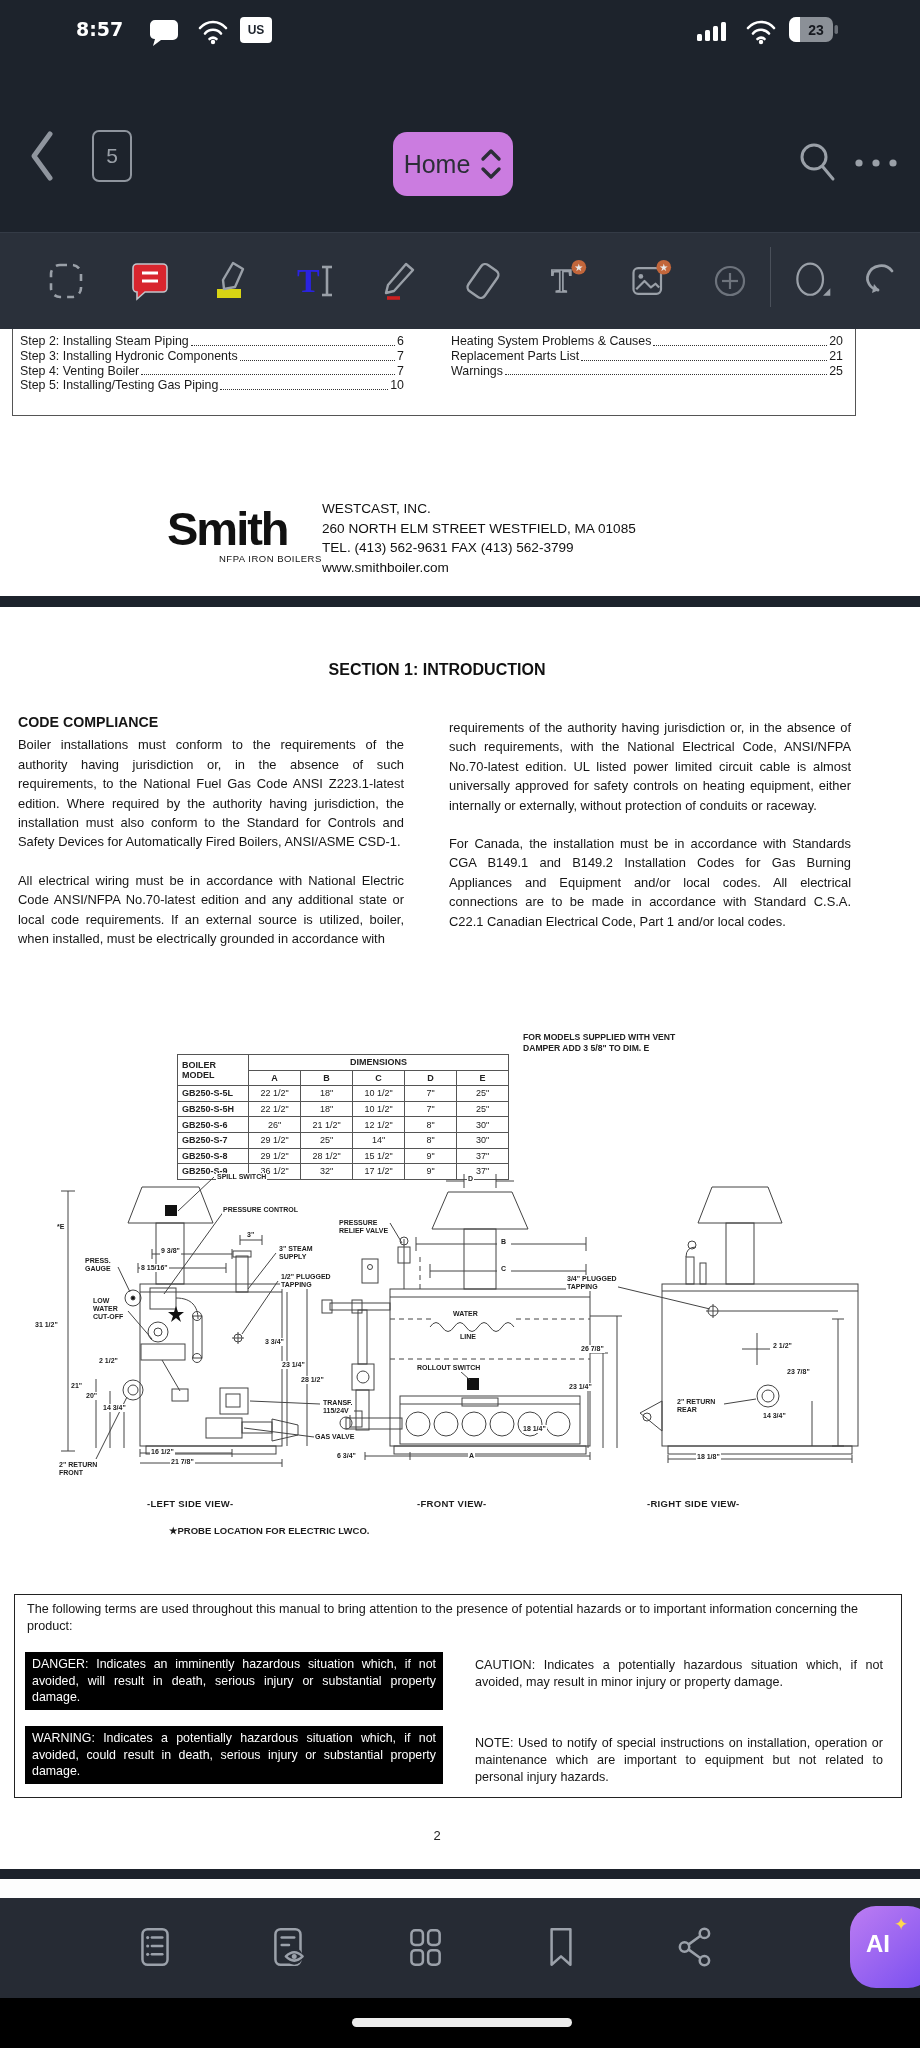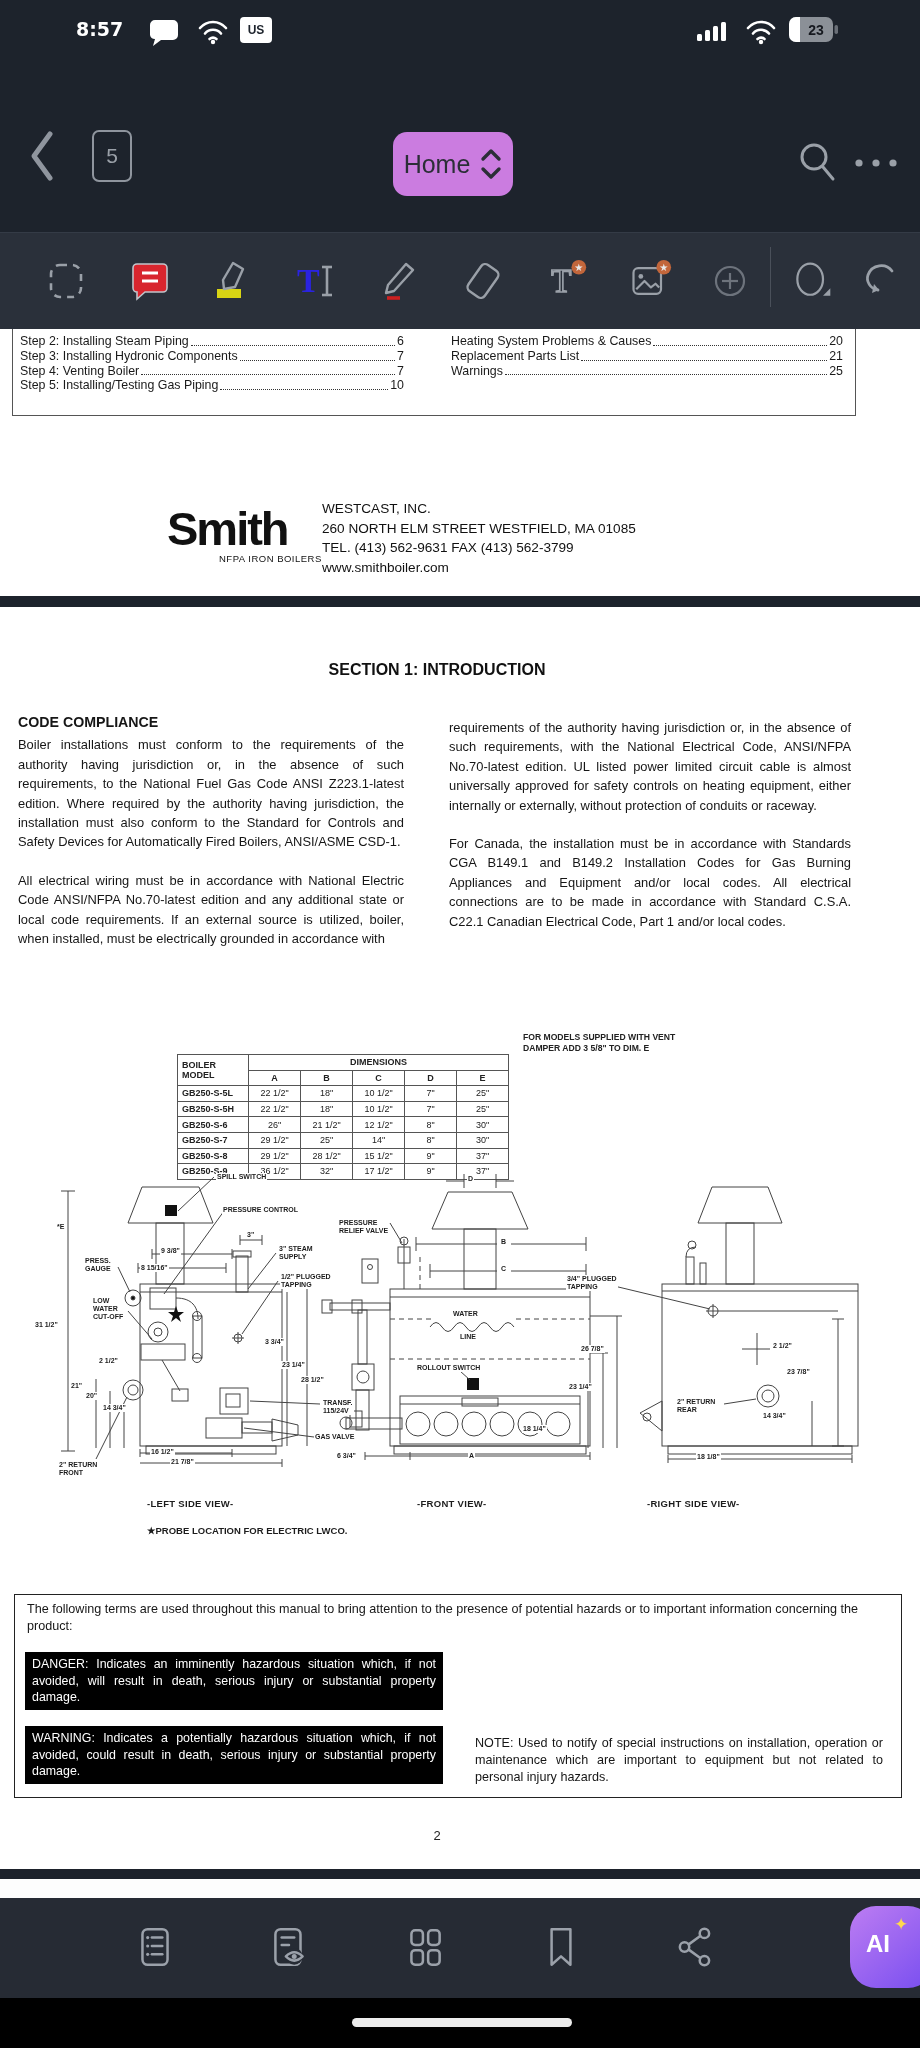--- a/index.html
+++ b/index.html
@@ -517,21 +517,21 @@
           <span class="dlabel" style="left: 102px; top: 243px;">14 3/4"</span>
           <span class="dlabel" style="left: 322px; top: 238px;">TRANSF.
 115/24V</span>
           <span class="dlabel" style="left: 314px; top: 272px;">GAS VALVE</span>
           <span class="dlabel" style="left: 150px; top: 287px;">16 1/2"</span>
           <span class="dlabel" style="left: 170px; top: 297px;">21 7/8"</span>
           <span class="dlabel" style="left: 58px; top: 300px;">2" RETURN
 FRONT</span>
           <span class="dlabel" style="left: 336px; top: 291px;">6 3/4"</span>
           <span class="dlabel caption" style="left: 146px; top: 337px;">-LEFT SIDE VIEW-</span>
-          <span class="dlabel note" style="left: 146px; top: 364px;">★PROBE LOCATION    FOR ELECTRIC    LWCO.</span>
+          <span class="dlabel note" style="left: 168px; top: 364px;">★PROBE LOCATION    FOR ELECTRIC    LWCO.</span>
           <span class="dlabel" style="left: 467px; top: 14px;">D</span>
           <span class="dlabel" style="left: 338px; top: 58px;">PRESSURE
 RELIEF VALVE</span>
           <span class="dlabel" style="left: 500px; top: 77px;">B</span>
           <span class="dlabel" style="left: 500px; top: 104px;">C</span>
           <span class="dlabel" style="left: 566px; top: 114px;">3/4" PLUGGED
 TAPPING</span>
           <span class="dlabel" style="left: 452px; top: 149px;">WATER</span>
           <span class="dlabel" style="left: 459px; top: 172px;">LINE</span>
           <span class="dlabel" style="left: 416px; top: 203px;">ROLLOUT SWITCH</span>
@@ -547,20 +547,21 @@
           <span class="dlabel" style="left: 762px; top: 251px;">14 3/4"</span>
           <span class="dlabel" style="left: 696px; top: 292px;">18 1/8"</span>
           <span class="dlabel caption" style="left: 646px; top: 337px;">-RIGHT SIDE VIEW-</span>
         </div>
     </div>
 
     <div class="hazard">
       <div class="hz-intro">The following terms are used throughout this manual to bring attention to the presence of potential hazards or to important information concerning the product:</div>
       <div class="hz-black" style="top:131px">WARNING: Indicates a potentially hazardous situation which, if not avoided, could result in death, serious injury or substantial property damage.</div>
       <div class="hz-black" style="top:57px">DANGER: Indicates an imminently hazardous situation which, if not avoided, will result in death, serious injury or substantial property damage.</div>
+      <div class="hz-plain" style="top:62px">CAUTION: Indicates a potentially hazardous situation which, if not avoided, may result in minor injury or property damage.</div>
       <div class="hz-plain" style="top:140px">NOTE: Used to notify of special instructions on installation, operation or maintenance which are important to equipment but not related to personal injury hazards.</div>
     </div>
 
     <div class="page-num">2</div>
   </div>
 
   <div class="page-gap"></div>
   <div class="next-strip"></div>
 
   <div class="bottom-bar">

